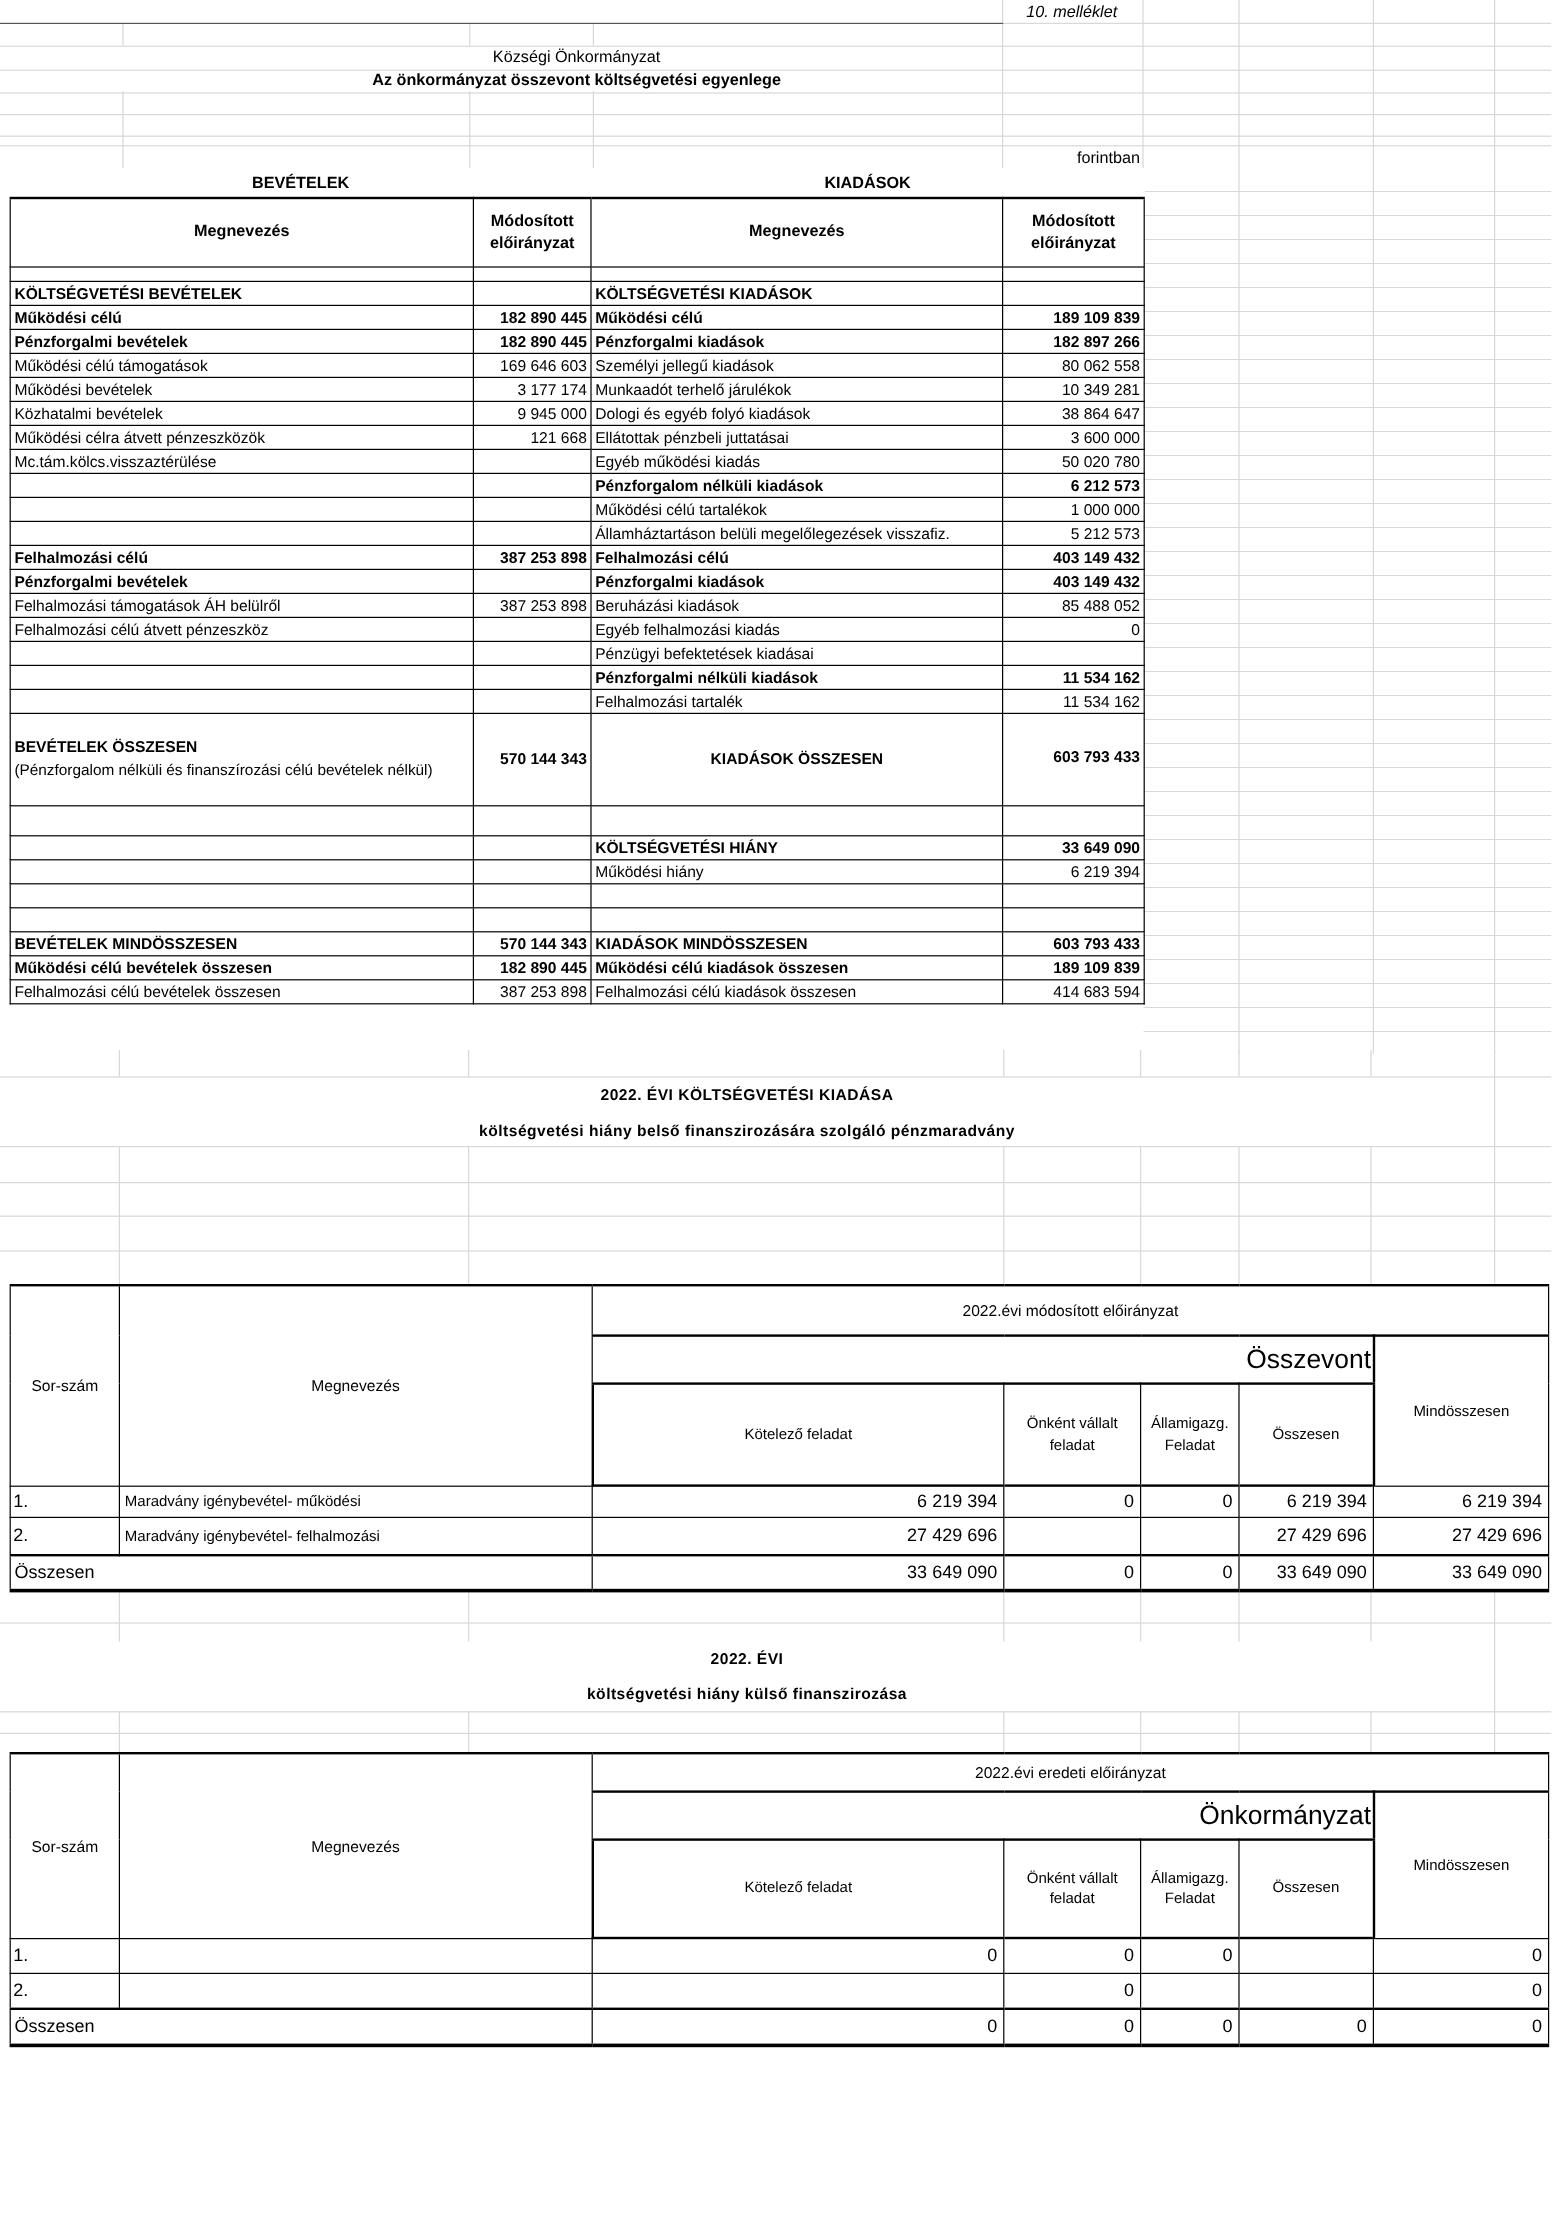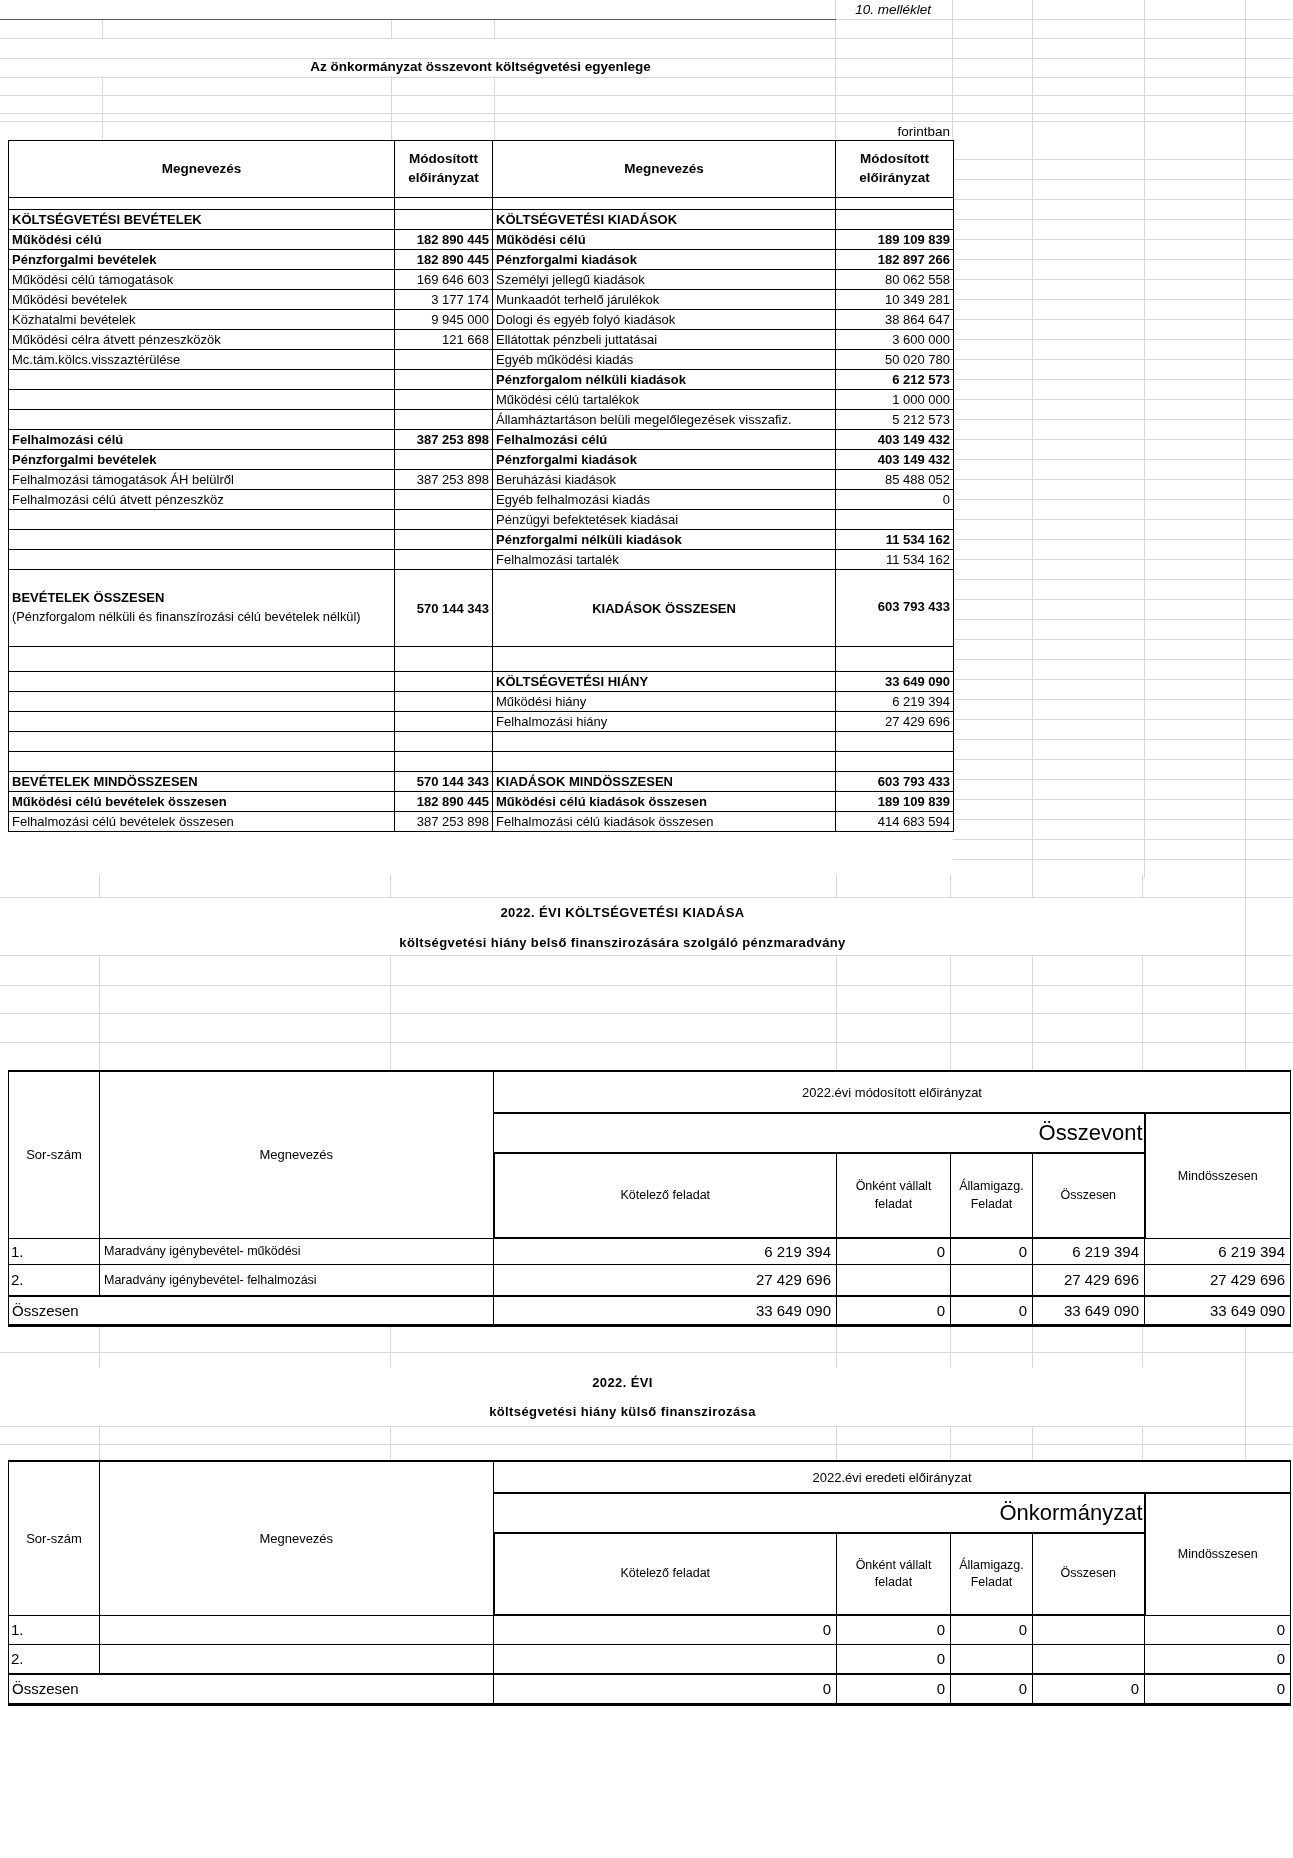--- a/index.html
+++ b/index.html
@@ -128,31 +128,36 @@
       <div class="gh" style="left: 0px; top: 1013px; height: 1px; width: 1293px;"></div>
       <div class="gh" style="left: 0px; top: 1042px; height: 1px; width: 1293px;"></div>
       <div class="gh" style="left: 0px; top: 1352px; height: 1px; width: 1293px;"></div>
       <div class="gh" style="left: 0px; top: 1426px; height: 1px; width: 1293px;"></div>
       <div class="gh" style="left: 0px; top: 1444px; height: 1px; width: 1293px;"></div>
       <div class="gh dark" style="left: 0px; top: 19px; height: 1px; width: 836px;"></div>
       <div class="stripes"></div>
     </div>
 
   <div class="appendix">10. melléklet</div>
+  <div class="org">Községi Önkormányzat</div>
   <div class="doctitle">Az önkormányzat összevont költségvetési egyenlege</div>
   <div class="unit">forintban</div>
 
   <table class="bal">
     <colgroup>
         <col style="width:386px">
         <col style="width:98px">
         <col style="width:343px">
         <col style="width:118px">
       </colgroup>
     <thead>
+      <tr class="hd1" style="height:25px">
+        <td colspan="2">BEVÉTELEK</td>
+        <td colspan="2">KIADÁSOK</td>
+      </tr>
       <tr class="hd2" style="height:57px">
         <td>Megnevezés</td>
         <td>Módosított előirányzat</td>
         <td>Megnevezés</td>
         <td>Módosított előirányzat</td>
       </tr>
       <tr class="hd3">
         <td></td>
           <td></td>
         <td></td>
@@ -287,26 +292,20 @@
           <td class="lbl"></td>
           <td class="val"></td>
           <td class="lbl b">KÖLTSÉGVETÉSI HIÁNY</td>
           <td class="val b">33 649 090</td>
         </tr>
         <tr style="height: 20px;">
           <td class="lbl"></td>
           <td class="val"></td>
           <td class="lbl">Működési hiány</td>
           <td class="val">6 219 394</td>
-        </tr>
-        <tr style="height: 20px;">
-          <td class="lbl"></td>
-          <td class="val"></td>
-          <td class="lbl">Felhalmozási hiány</td>
-          <td class="val">27 429 696</td>
         </tr>
         <tr style="height: 20px;">
           <td class="lbl"></td>
           <td class="val"></td>
           <td class="lbl"></td>
           <td class="val"></td>
         </tr>
         <tr style="height: 20px;">
           <td class="lbl"></td>
           <td class="val"></td>

